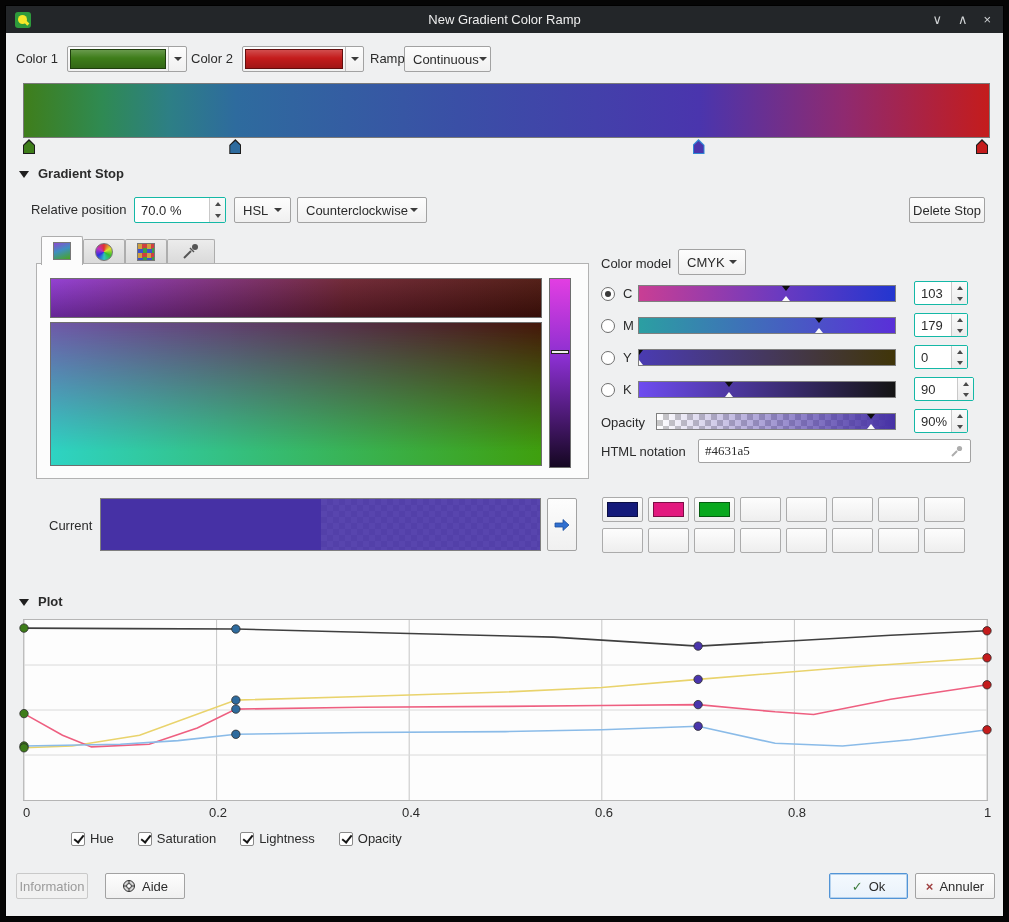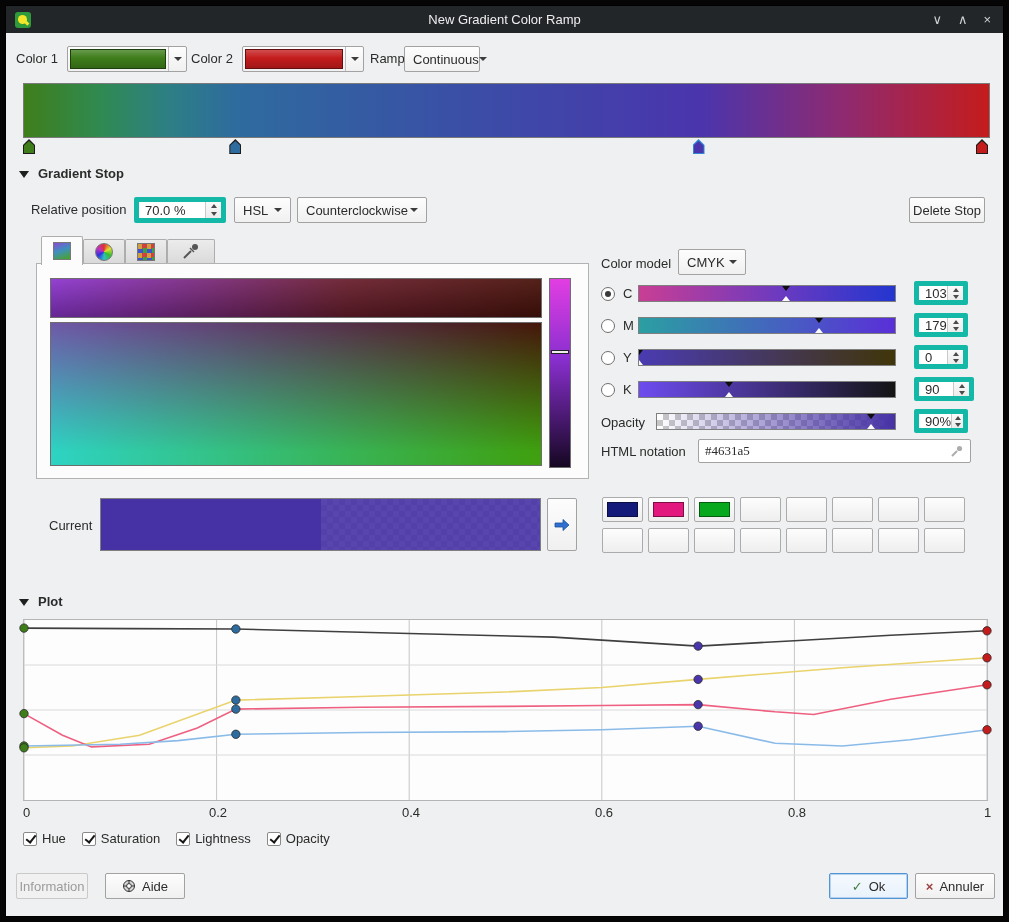--- a/index.html
+++ b/index.html
@@ -20,21 +20,21 @@
   .btn.focused{border-color:#5294d6;box-shadow:inset 0 0 0 1px #b5d2ee;background:linear-gradient(#f4f9fe,#e9f2fb);}
   .combo{position:absolute;box-sizing:border-box;display:flex;align-items:center;justify-content:space-between;
          padding:0 8px;background:linear-gradient(#fdfdfd,#f0f0f0);border:1px solid #a2a2a2;border-radius:2px;}
   .caret{width:0;height:0;border-left:4px solid transparent;border-right:4px solid transparent;border-top:4px solid #3c3c3c;}
   .split-btn{position:absolute;box-sizing:border-box;display:flex;background:linear-gradient(#fdfdfd,#f0f0f0);
              border:1px solid #a2a2a2;border-radius:2px;}
   .split-swatch{flex:1;margin:2px;border:1px solid rgba(0,0,0,0.5);position:relative;}
   .split-swatch::after{content:"";position:absolute;left:0;top:0;right:0;bottom:0;
              background:linear-gradient(rgba(255,255,255,0.22),rgba(255,255,255,0) 45%,rgba(0,0,0,0.18));}
   .split-arrow{width:17px;border-left:1px solid #bdbdbd;display:flex;align-items:center;justify-content:center;}
-  .spin{position:absolute;box-sizing:border-box;display:flex;background:#ffffff;border:5px solid #14b8a6;border-radius:2px;overflow:hidden;}
+  .spin{position:absolute;box-sizing:border-box;display:flex;background:#ffffff;border:1px solid #14b8a6;border-radius:2px;overflow:hidden;}
   .spin .val{flex:1;display:flex;align-items:center;padding-left:6px;}
   .spin .arrows{width:15px;border-left:1px solid #c9c9c9;display:flex;flex-direction:column;background:linear-gradient(#fafafa,#ececec);}
   .spin .arrows>div{flex:1;display:flex;align-items:center;justify-content:center;}
   .tri-up{width:0;height:0;border-left:3px solid transparent;border-right:3px solid transparent;border-bottom:4px solid #4a4a4a;}
   .tri-down{width:0;height:0;border-left:3px solid transparent;border-right:3px solid transparent;border-top:4px solid #4a4a4a;}
   .sec-arrow{position:absolute;width:0;height:0;border-left:5px solid transparent;border-right:5px solid transparent;border-top:7px solid #1f1f1f;}
   .ramp{position:absolute;left:17px;top:77px;width:965px;height:53px;border:1px solid #7a7a7a;}
   .ramp-stops{position:absolute;left:17px;top:133px;width:965px;height:16px;}
   .stop-marker{position:absolute;top:0;width:12px;height:15px;background:#1c1c1c;
                clip-path:polygon(50% 0,100% 40%,100% 100%,0 100%,0 40%);}
@@ -71,21 +71,21 @@
   .cur{position:absolute;display:flex;border:1px solid #7f7f7f;box-sizing:border-box;}
   .cur>div{flex:1;position:relative;}
   .cur .ovl{position:absolute;left:0;top:0;right:0;bottom:0;}
   .swrow{position:absolute;display:flex;gap:5px;}
   .swatch-btn{width:41px;height:25px;box-sizing:border-box;background:linear-gradient(#fdfdfd,#eeeeee);
               border:1px solid #ababab;border-radius:2px;position:relative;}
   .swatch-inner{position:absolute;left:4px;top:4px;right:4px;bottom:4px;}
   .swatch-inner.has-bg{border:1px solid rgba(0,0,0,0.45);}
   .plot-box{position:absolute;left:17px;top:613px;width:965px;height:182px;background:#fdfdfd;border:1px solid #b5b5b5;box-sizing:border-box;}
   .plot-box svg{overflow:visible;display:block;}
-  .cbrow{position:absolute;display:flex;align-items:center;gap:16px;}
+  .cbrow{position:absolute;display:flex;align-items:center;gap:24px;margin-left:48px;}
   .cbitem{display:flex;align-items:center;gap:5px;}
   .cb{display:inline-block;width:14px;height:14px;border:1px solid #8a8a8a;border-radius:2px;background:#fff;box-sizing:border-box;position:relative;}
   .cb.checked::after{content:"";position:absolute;left:4px;top:0px;width:4px;height:8px;
                      border-right:2px solid #161616;border-bottom:2px solid #161616;transform:rotate(38deg);}
 </style>
 </head>
 <body>
 
 <div class="window">
 
@@ -113,21 +113,21 @@
       </div>
   </div>
   <span class="label" style="left:185px;top:45px">Color 2</span>
   <div class="split-btn" style="left:236px;top:40px;width:122px;height:26px">
     <div class="split-swatch has-bg" style="background: rgb(196, 28, 28);"></div>
     <div class="split-arrow">
         <span class="caret"></span>
       </div>
   </div>
   <span class="label" style="left:364px;top:45px">Ramp</span>
-  <div class="combo" style="left:398px;top:40px;width:76px;height:26px">
+  <div class="combo" style="left:398px;top:40px;width:87px;height:26px">
     <span>Continuous</span>
       <span class="caret"></span>
   </div>
 
   <div class="ramp has-bg" style="background: linear-gradient(90deg, rgb(63, 126, 27) 0%, rgb(47, 138, 82) 8%, rgb(45, 127, 133) 15%, rgb(46, 107, 158) 22%, rgb(58, 79, 166) 45%, rgb(74, 53, 173) 70%, rgb(143, 42, 112) 85%, rgb(196, 28, 28) 100%);"></div>
   <div class="ramp-stops">
     <div class="stop-marker" style="left: clamp(0px, 0% - 6px, 100% - 12px);">
         <div class="fill" style="background: rgb(62, 125, 26);"></div>
       </div>
     <div class="stop-marker" style="left: clamp(0px, 22% - 6px, 100% - 12px);">

